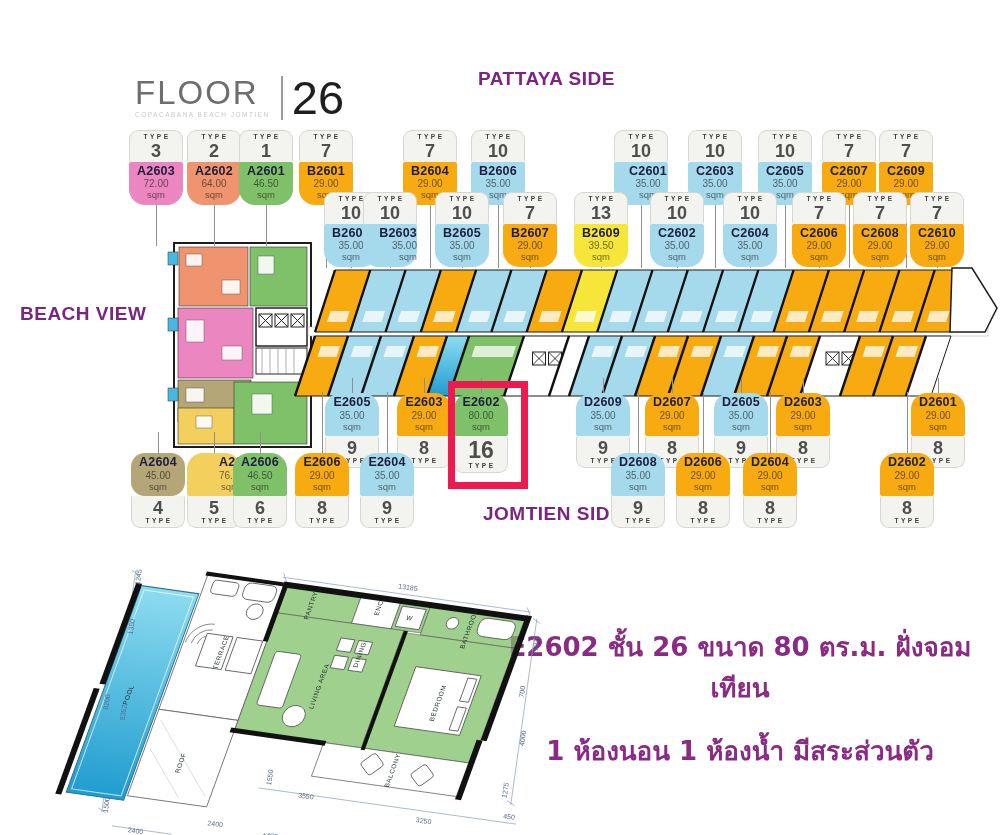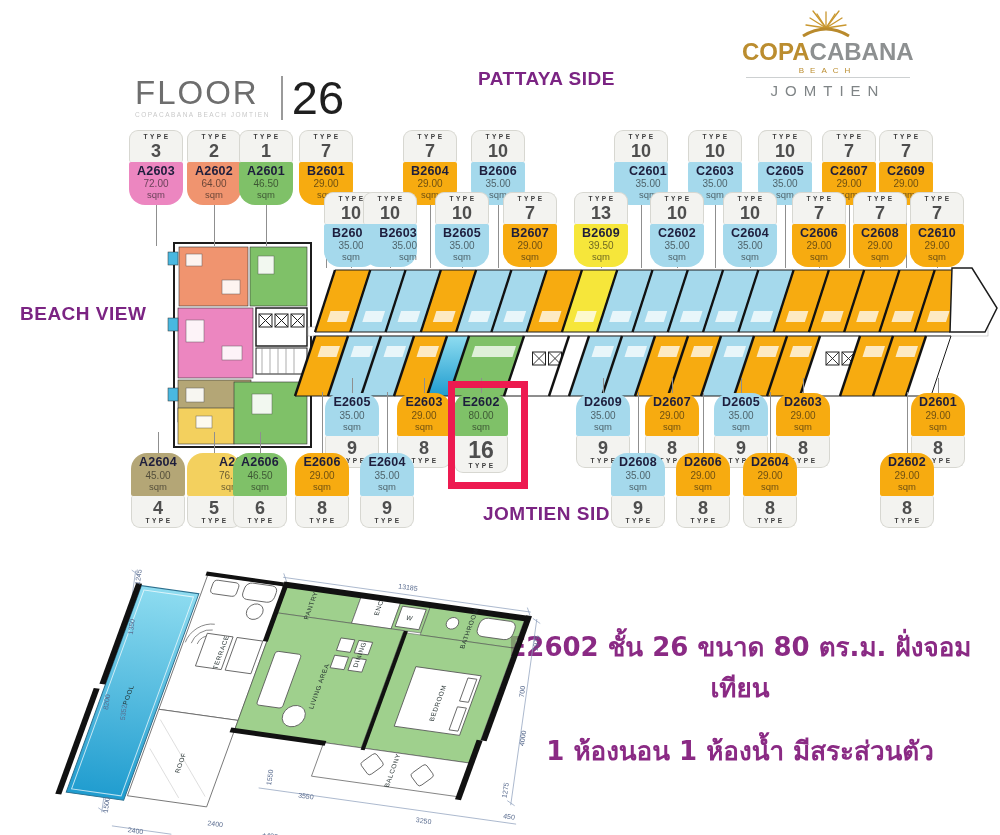--- a/index.html
+++ b/index.html
@@ -49,39 +49,20 @@
 
   <div id="floor-title">
     <div>
       <div id="floor-word">FLOOR</div>
       <div id="floor-sub">COPACABANA BEACH JOMTIEN</div>
     </div>
     <div id="floor-div"></div>
     <div id="floor-num">26</div>
   </div>
 
-  <div id="logo">
-    <svg width="70" height="34" viewBox="0 0 70 34" style="display:block;margin:0 auto;">
-      <g stroke="#c9972e" stroke-width="1.3" fill="none" stroke-linecap="round">
-        <path d="M35,22 L35,6"></path>
-          <path d="M35,22 L26,8"></path>
-          <path d="M35,22 L44,8"></path>
-        <path d="M35,22 L19,12"></path>
-          <path d="M35,22 L51,12"></path>
-        <path d="M35,22 L15,19"></path>
-          <path d="M35,22 L55,19"></path>
-        <path d="M35,22 L22,5"></path>
-          <path d="M35,22 L48,5"></path>
-      </g>
-      <path d="M12,30 Q35,16 58,30" stroke="#b98a2c" stroke-width="3" fill="none"></path>
-    </svg>
-    <div id="logo-name"><span class="gold">COPA</span><span class="gray">CABANA</span></div>
-    <div id="logo-beach">BEACH</div>
-    <div id="logo-jomtien">JOMTIEN</div>
-  </div>
 
   <div class="side-label" style="left:478px;top:68px;">PATTAYA SIDE</div>
   <div class="side-label" style="left:20px;top:303px;">BEACH VIEW</div>
   <div class="side-label" style="left:483px;top:503px;">JOMTIEN SIDE</div>
 
   <svg id="building" style="position:absolute;left:0;top:0;z-index:1;" width="1000" height="520" viewBox="0 0 1000 520">
     <defs>
       <linearGradient id="poolg" x1="0" y1="0" x2="0" y2="1">
         <stop offset="0" stop-color="#8edcf0"></stop>
           <stop offset="1" stop-color="#1f9ccf"></stop>
@@ -597,21 +578,21 @@
           <div class="size">29.00</div>
           <div class="sqm">sqm</div>
         </div>
         <div class="type-part">
           <div class="type-num">8</div>
           <div class="type-word">TYPE</div>
         </div>
       </div>
       <div class="leader" style="top: 432px; height: 21px; left: 158px;"></div>
       <div class="pill up" style="left: 131px; top: 453px;">
-        <div class="color-part" style="background: var(--c-tan);">
+        <div class="color-part" style="background: var(--c-tan); border-radius: 14px;">
           <div class="code">A2604</div>
           <div class="size">45.00</div>
           <div class="sqm">sqm</div>
         </div>
         <div class="type-part">
           <div class="type-num">4</div>
           <div class="type-word">TYPE</div>
         </div>
       </div>
       <div class="leader" style="top: 432px; height: 21px; left: 214px;"></div>

